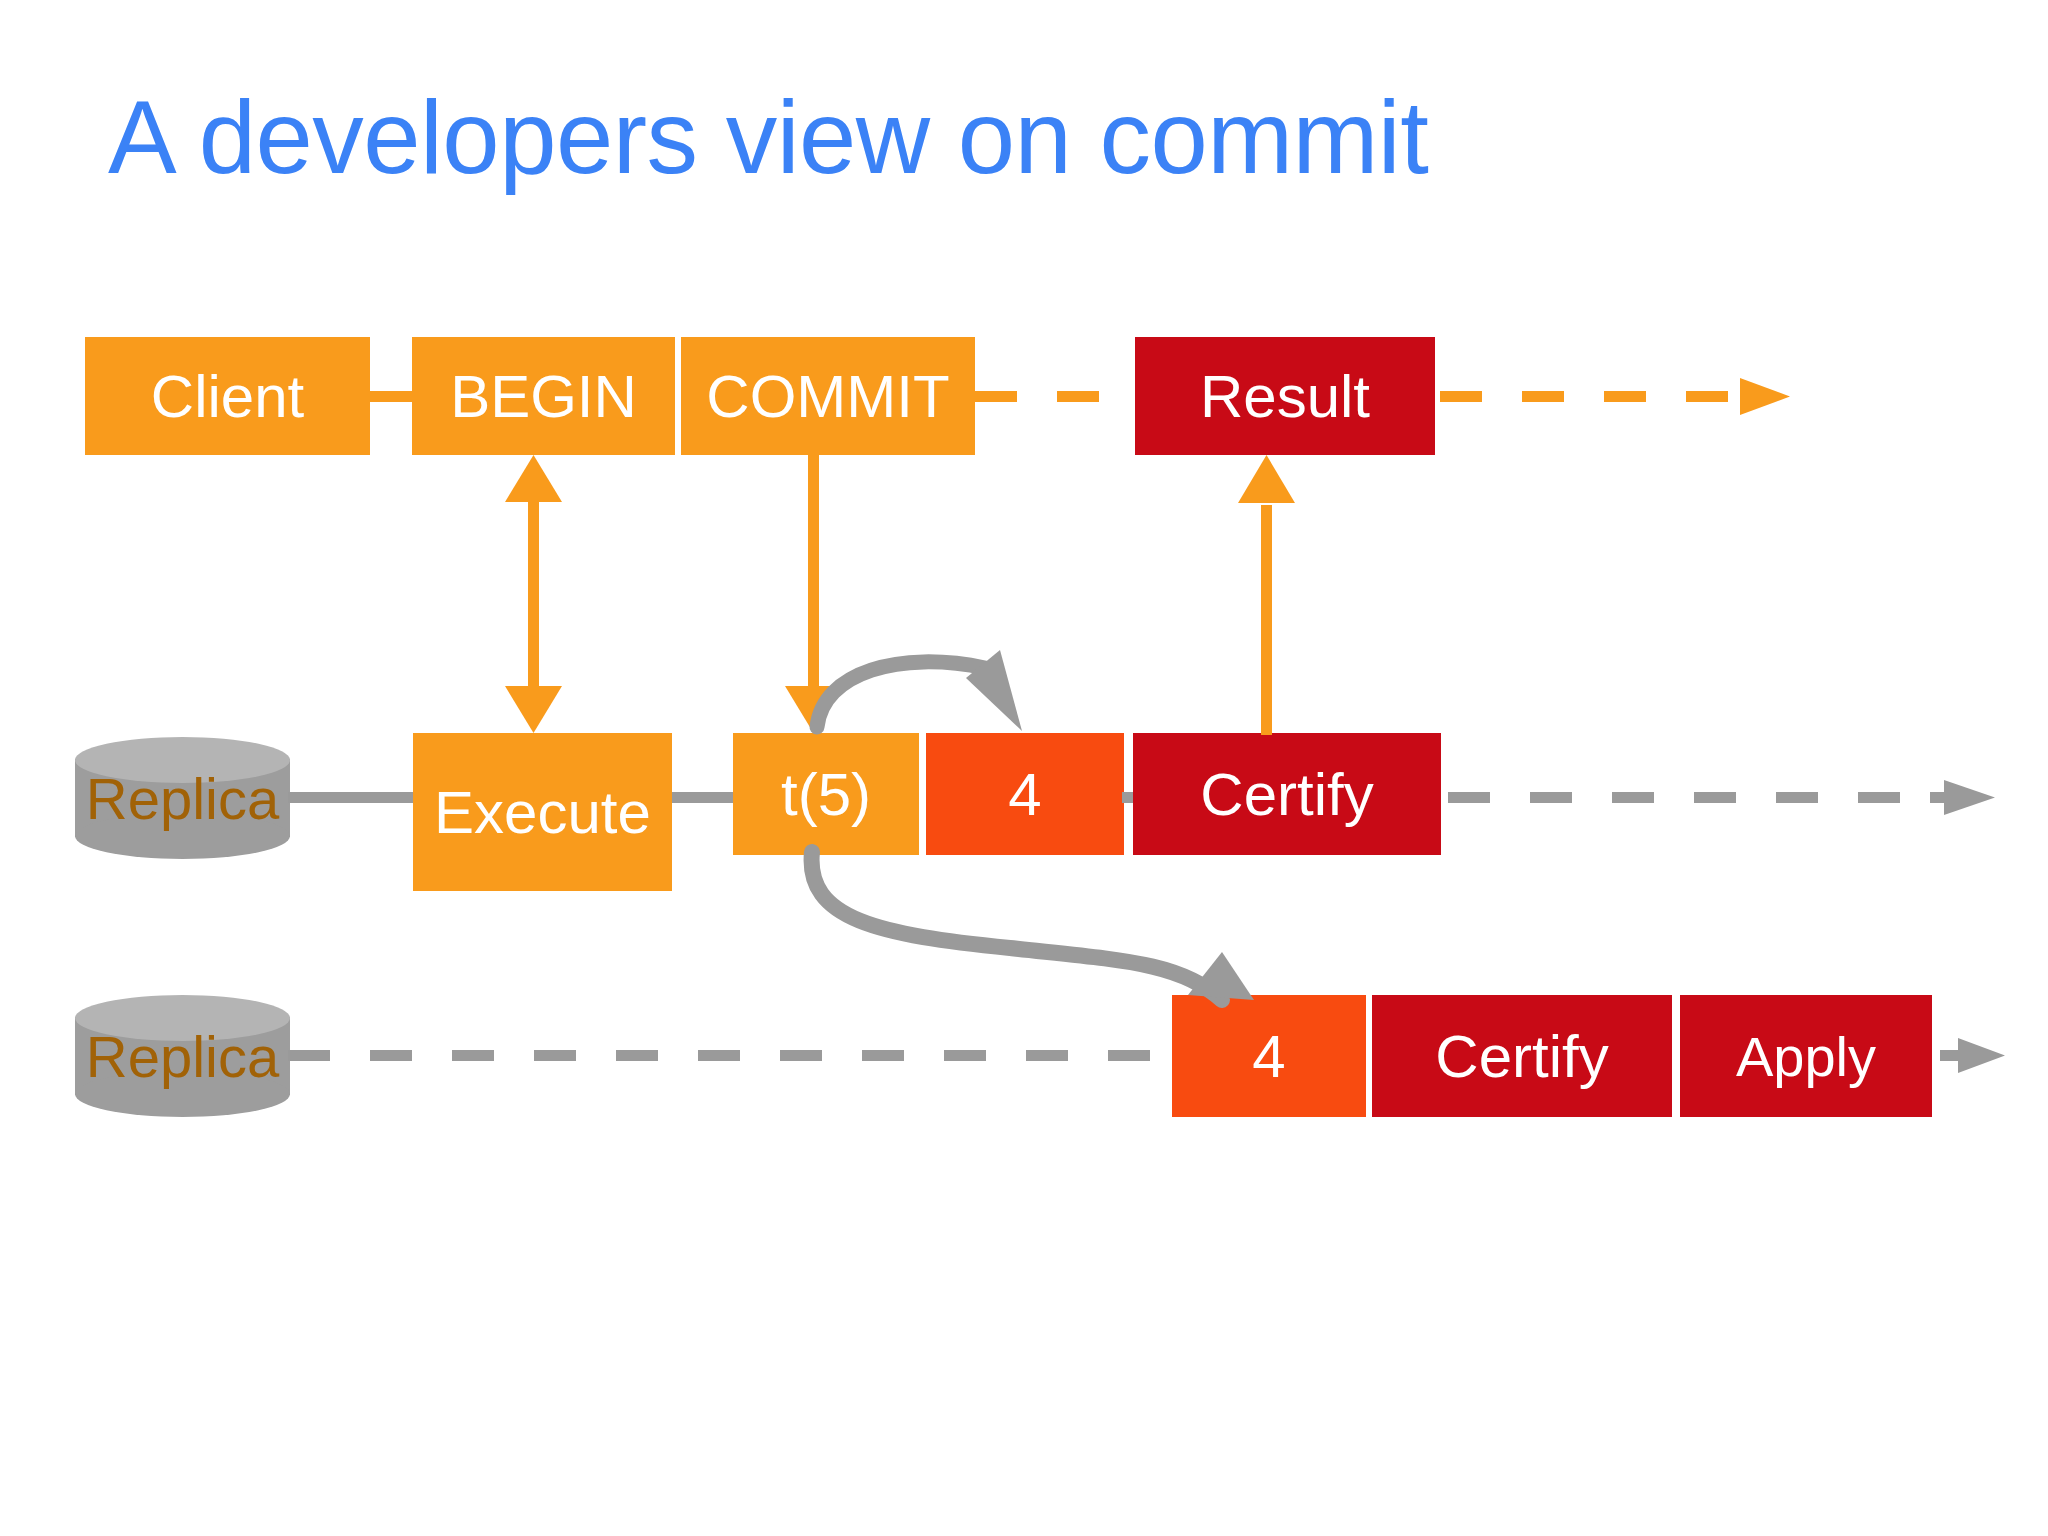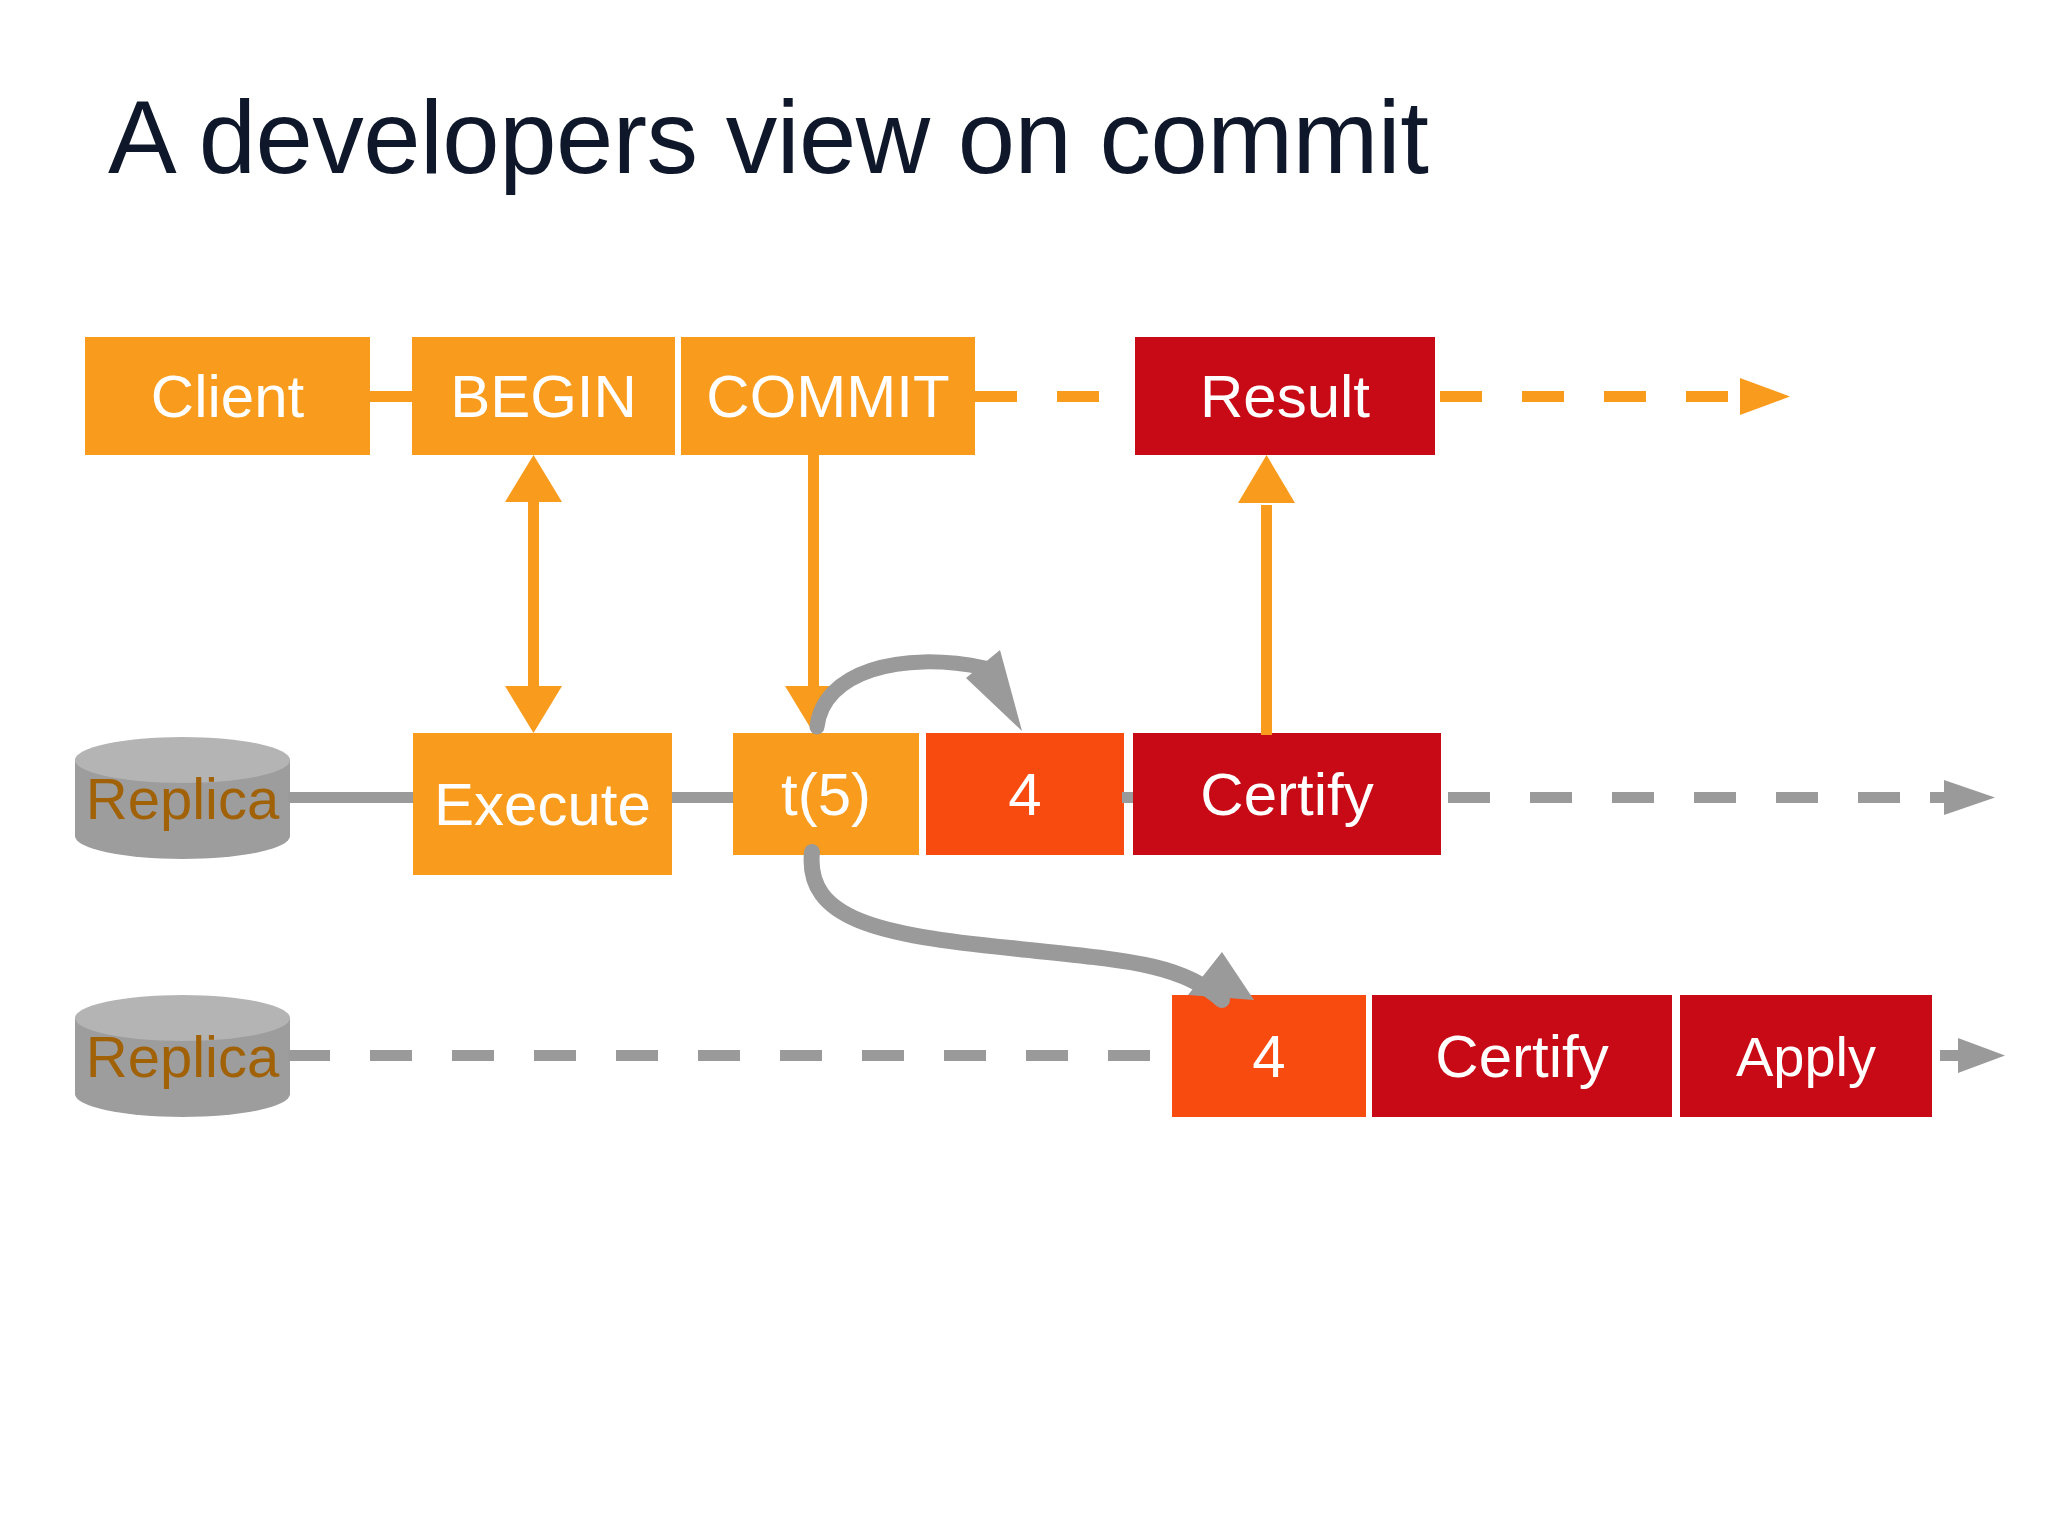--- a/index.html
+++ b/index.html
@@ -25,21 +25,21 @@
 
   
   #slide-title {
     position: absolute;
     left: 108px;
     top: 78px;
     width: 1800px;
     font-size: 103px;
     line-height: 120px;
     font-weight: 400;
-    color: #0f172a;
+    color: #3b82f6;
     letter-spacing: -0.5px;
     white-space: nowrap;
   }
 
   
   .box {
     position: absolute;
     box-sizing: border-box;
     display: flex;
     align-items: center;
@@ -151,21 +151,21 @@
 
   <div class="cyl" style="left:75px; top:737px; width:215px; height:122px; font-size:58px;">
     <div class="cyl-body"></div>
     <div class="cyl-bottom"></div>
     <div class="cyl-top"></div>
     <span class="cyl-label">Replica</span>
   </div>
 
   <div class="hline gray" style="left:288px; top:792px; width:128px;"></div>
 
-  <div class="box orange" style="left:413px; top:733px; width:259px; height:142px; font-size:60px;">
+  <div class="box orange" style="left:413px; top:733px; width:259px; height:158px; font-size:60px;">
     <span>Execute</span>
   </div>
 
   <div class="hline gray" style="left:672px; top:792px; width:62px;"></div>
 
   <div class="box orange" style="left:733px; top:733px; width:186px; height:122px; font-size:60px;">
     <span>t(5)</span>
   </div>
 
   <div class="box redorange" style="left:926px; top:733px; width:198px; height:122px; font-size:60px;">

